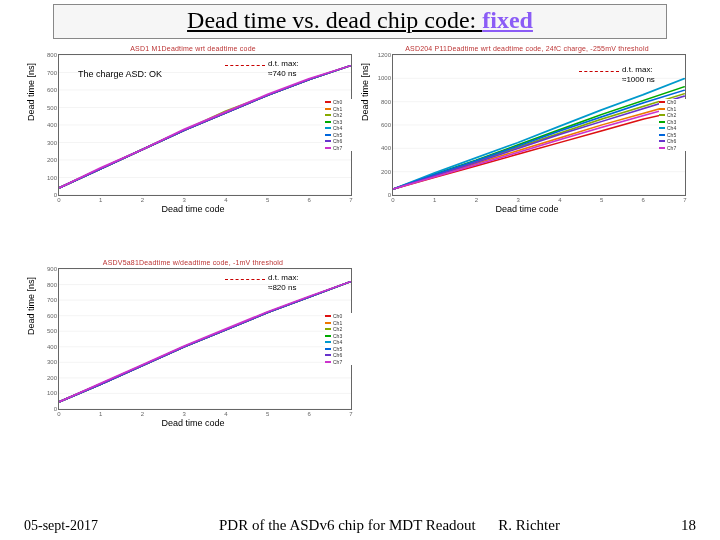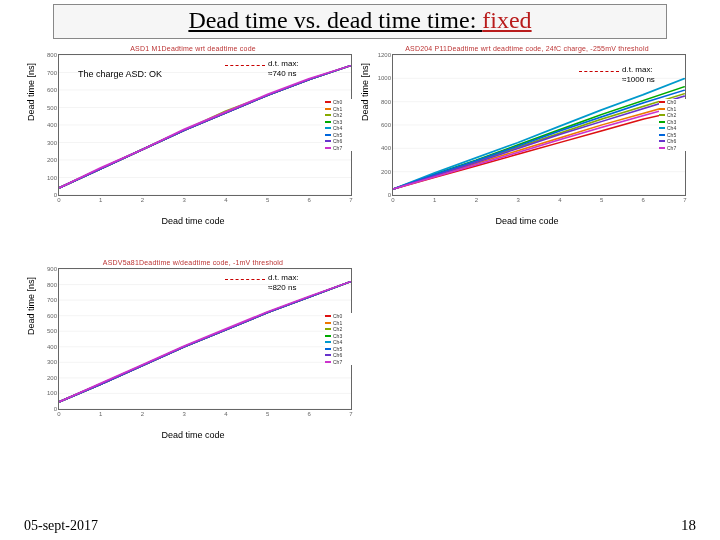--- a/index.html
+++ b/index.html
@@ -14,21 +14,21 @@
   }
   .title-bar {
     width: 85%;
     margin: 4px auto 0 auto;
     border: 1px solid #888;
     background: #f6f6f6;
     text-align: center;
     font-size: 24px;
     padding: 2px 0 4px 0;
   }
-  .title-bar .fixed { color: #b91c1c; }
+  .title-bar .fixed { color: #8b5cf6; font-weight: bold; }
   .title-bar .u { text-decoration: underline; }
   .charts {
     display: grid;
     grid-template-columns: 1fr 1fr;
     grid-template-rows: 1fr 1fr;
     gap: 4px 8px;
     padding: 6px 30px 0 30px;
     height: 430px;
     box-sizing: border-box;
   }
@@ -59,21 +59,21 @@
     top: 50%;
     transform: rotate(-90deg) translateX(50%);
     transform-origin: left top;
     font-size: 9px;
     color: #000;
     white-space: nowrap;
   }
   .xaxis-label {
     text-align: center;
     font-size: 9px;
-    margin-top: 20px;
+    margin-top: 8px;
   }
   .x-ticks {
     position: absolute;
     bottom: -12px;
     left: 0; right: 0;
     height: 10px;
   }
   .x-tick {
     position: absolute;
     font-size: 6px;
@@ -129,21 +129,21 @@
     padding: 0 24px;
     font-size: 14px;
   }
   .footer .center { flex: 1; text-align: center; font-size: 15px; }
   .page-no { font-size: 15px; }
 </style>
 </head>
 <body>
 
 <div class="title-bar">
-  <span class="u">Dead time vs. dead time time: </span><span class="u fixed">fixed</span>
+  <span class="u">Dead time vs. dead chip code: </span><span class="u fixed">fixed</span>
 </div>
 
 <div class="charts">
 
   <div class="chart">
     <div class="plot-title">ASD1 M1Deadtime wrt deadtime code</div>
     <div class="yaxis-label">Dead time [ns]</div>
     <div class="plot-box">
       <svg viewBox="0 0 100 100" preserveAspectRatio="none" style="width:100%;height:100%;position:absolute;left:0;top:0">
           <line x1="0" y1="100" x2="100" y2="100" stroke="#eee" stroke-width="0.3"></line>
@@ -396,14 +396,19 @@
     <div class="anno-arrow" style="left:195px;top:20px;width:40px"></div>
     <div class="anno small" style="left:238px;top:14px;white-space:pre">d.t. max:
 ≈820 ns</div>
   </div>
 
   <div></div>
 </div>
 
 <div class="footer">
   <span>05-sept-2017</span>
+  <span class="center">
+    <span>PDR of the ASDv6 chip for MDT Readout</span>
+    &nbsp;&nbsp;&nbsp;&nbsp;
+    <span>R. Richter</span>
+  </span>
   <span class="page-no">18</span>
 </div>
 
 </body></html>

